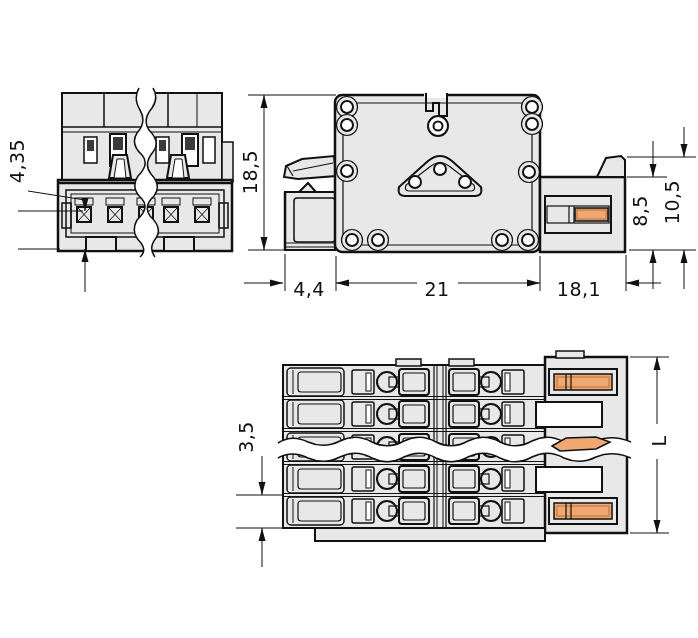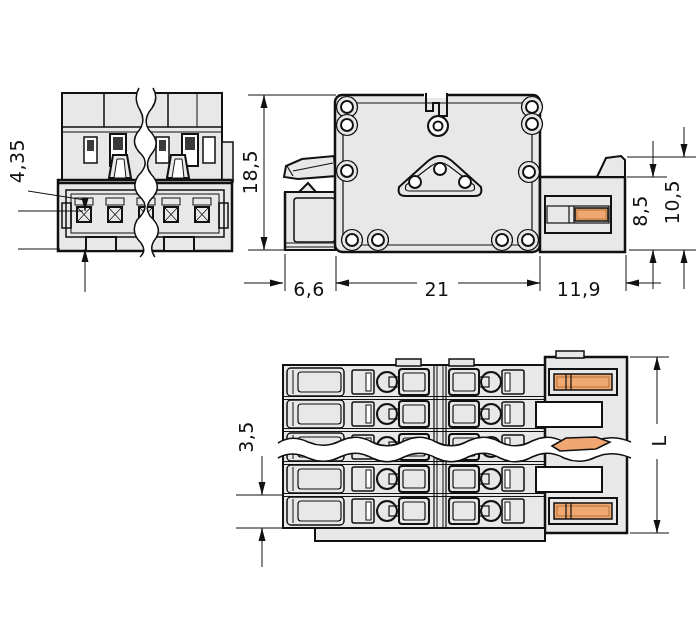--- a/index.html
+++ b/index.html
@@ -294,20 +294,20 @@
       <line x1="657" y1="357" x2="657" y2="424" class="dim"></line>
       <line x1="657" y1="459" x2="657" y2="533" class="dim"></line>
       <polygon points="657,357 653.5,370 660.5,370" class="arr"></polygon>
       <polygon points="657,533 653.5,520 660.5,520" class="arr"></polygon>
     </g>
   </g>
 </svg>
 
   <div class="dim-label rot" style="left:17px;top:161px">4,35</div>
   <div class="dim-label rot" style="left:250px;top:172px">18,5</div>
-  <div class="dim-label" style="left:309px;top:289px">6,6</div>
+  <div class="dim-label" style="left:309px;top:289px">4,4</div>
   <div class="dim-label" style="left:437px;top:289px">21</div>
-  <div class="dim-label" style="left:579px;top:289px">11,9</div>
+  <div class="dim-label" style="left:579px;top:289px">18,1</div>
   <div class="dim-label rot" style="left:640px;top:211px">8,5</div>
   <div class="dim-label rot" style="left:672px;top:202px">10,5</div>
   <div class="dim-label rot" style="left:246px;top:437px">3,5</div>
   <div class="dim-label rot" style="left:659px;top:441px">L</div>
 </div>
 
 </body></html>

